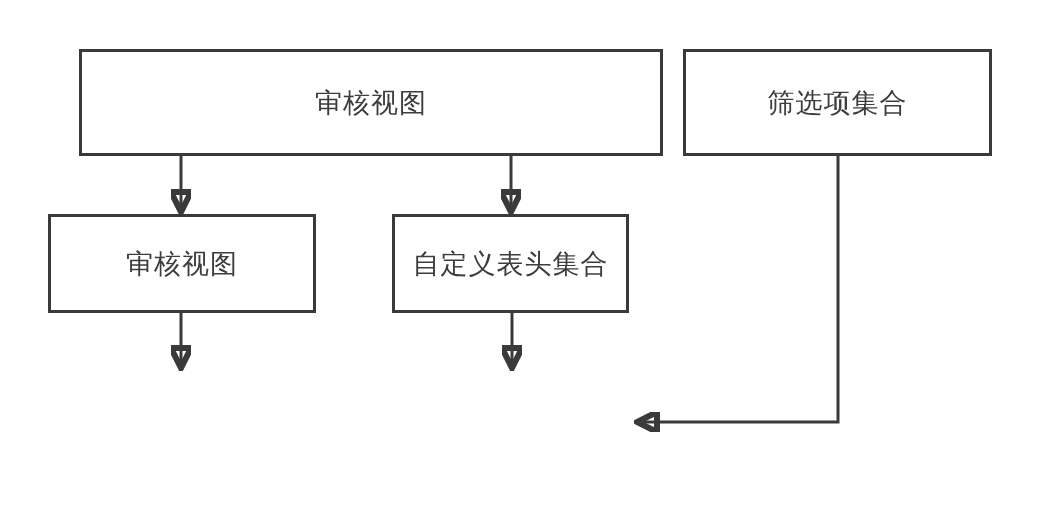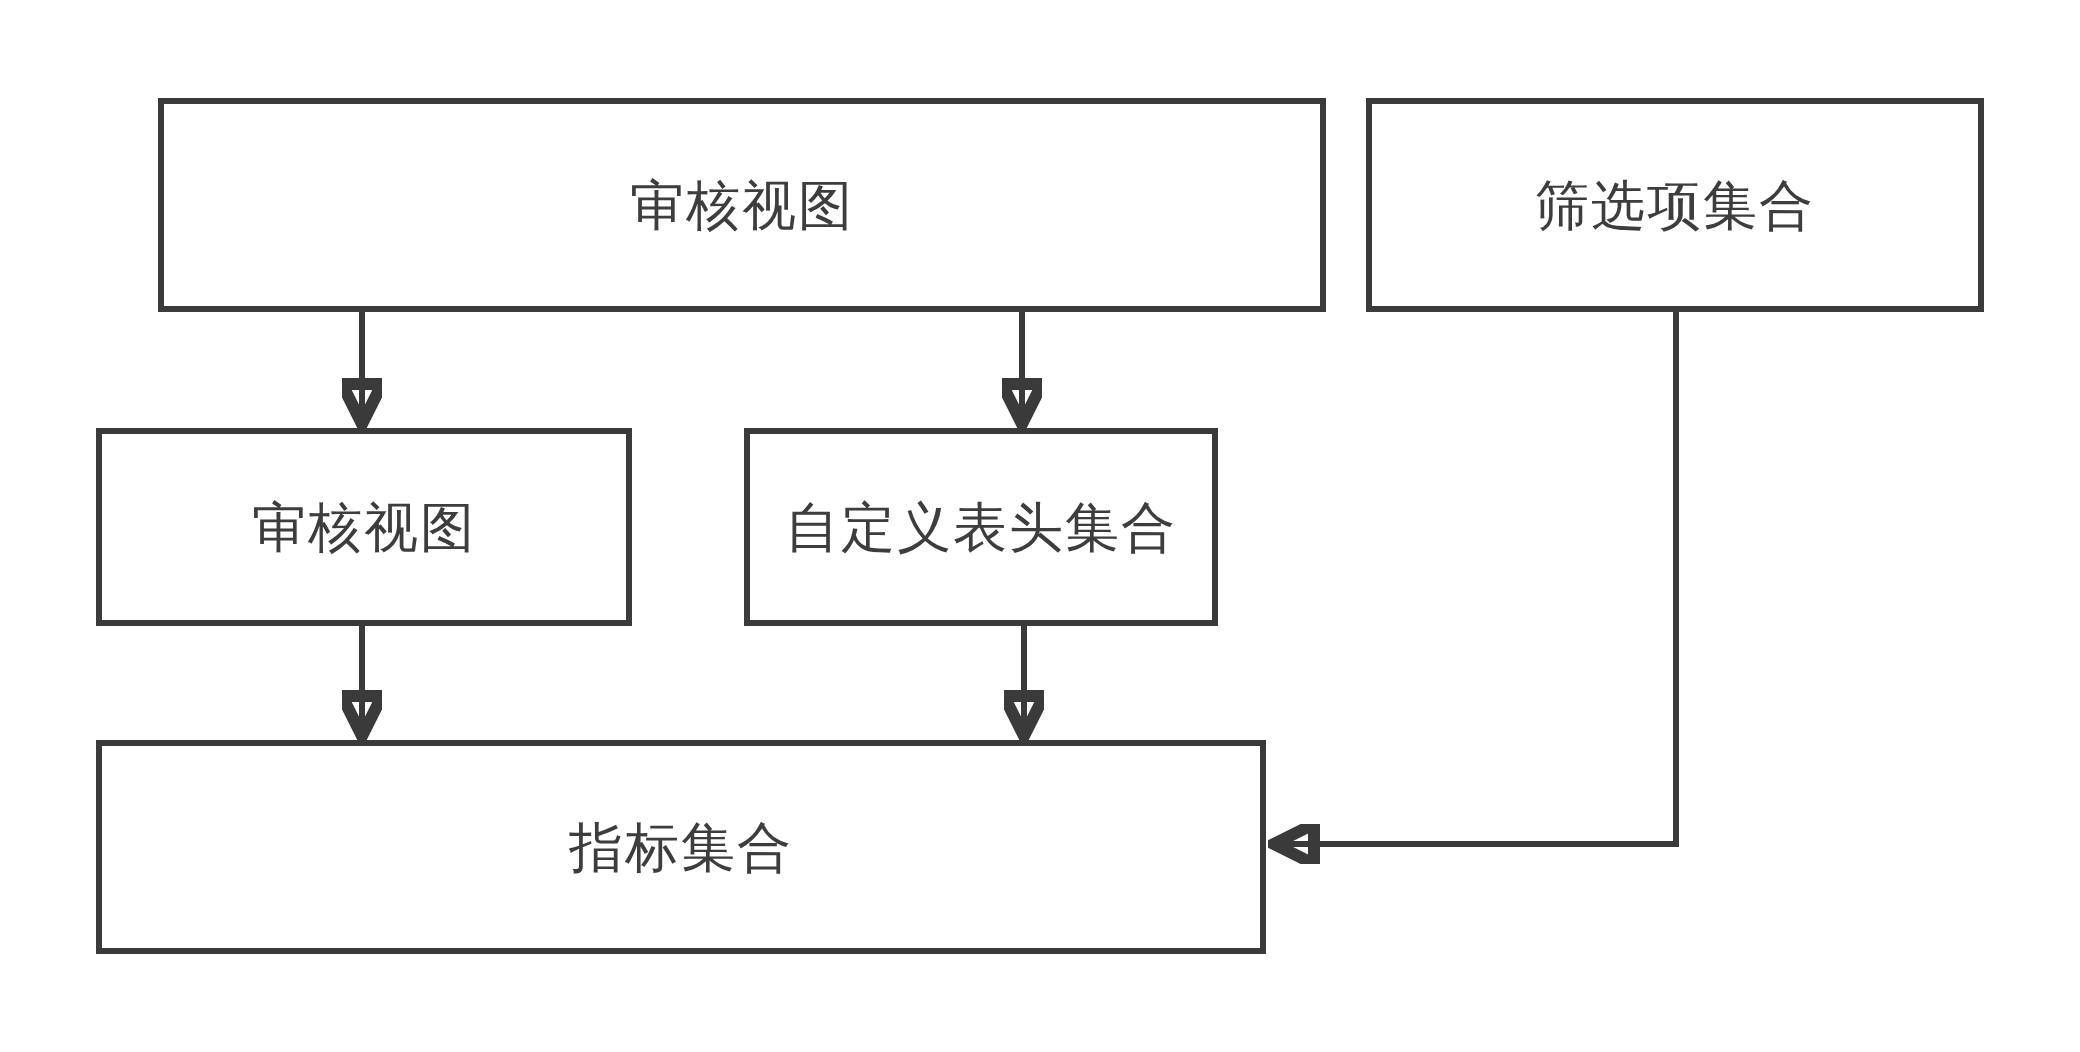--- a/index.html
+++ b/index.html
@@ -23,21 +23,21 @@
   }
   .node .label {
     font-size: 27px;
     color: #3d3d3d;
     letter-spacing: 1px;
     white-space: nowrap;
   }
   .node-review      { left: 48px;  top: 49px;  width: 584px; height: 107px; margin-left: 31px; }
   .node-qualification { left: 683px; top: 49px;  width: 309px; height: 107px; }
   .node-filter      { left: 48px;  top: 214px; width: 268px; height: 99px; }
-  .node-custom-header { left: 372px; top: 214px; width: 237px; height: 99px; }
+  .node-custom-header { left: 392px; top: 214px; width: 237px; height: 99px; }
   .node-indicator   { left: 48px;  top: 370px; width: 585px; height: 107px; }
   svg.edges {
     position: absolute;
     left: 0; top: 0;
     width: 1040px; height: 526px;
     z-index: 1;
     pointer-events: none;
   }
   svg.edges path {
     fill: none;
@@ -59,23 +59,20 @@
   </div>
 
   <div class="node node-filter">
     <span class="label">审核视图</span>
   </div>
 
   <div class="node node-custom-header">
     <span class="label">自定义表头集合</span>
   </div>
 
-  <div class="node node-indicator">
-    <span class="label">指标集合</span>
-  </div>
 
   <svg class="edges" viewBox="0 0 1040 526" xmlns="http://www.w3.org/2000/svg">
     <defs>
       <marker id="ah" viewBox="0 0 10 10" refX="10" refY="5" markerWidth="26" markerHeight="20" markerUnits="userSpaceOnUse" orient="auto">
         <path d="M0,0 L10,5 L0,10 Z" fill="#3a3a3a" stroke="none"></path>
       </marker>
     </defs>
     <path marker-end="url(#ah)" d="M181 156 L181 212"></path>
     <path marker-end="url(#ah)" d="M511 156 L511 212"></path>
     <path marker-end="url(#ah)" d="M181 313 L181 368"></path>

